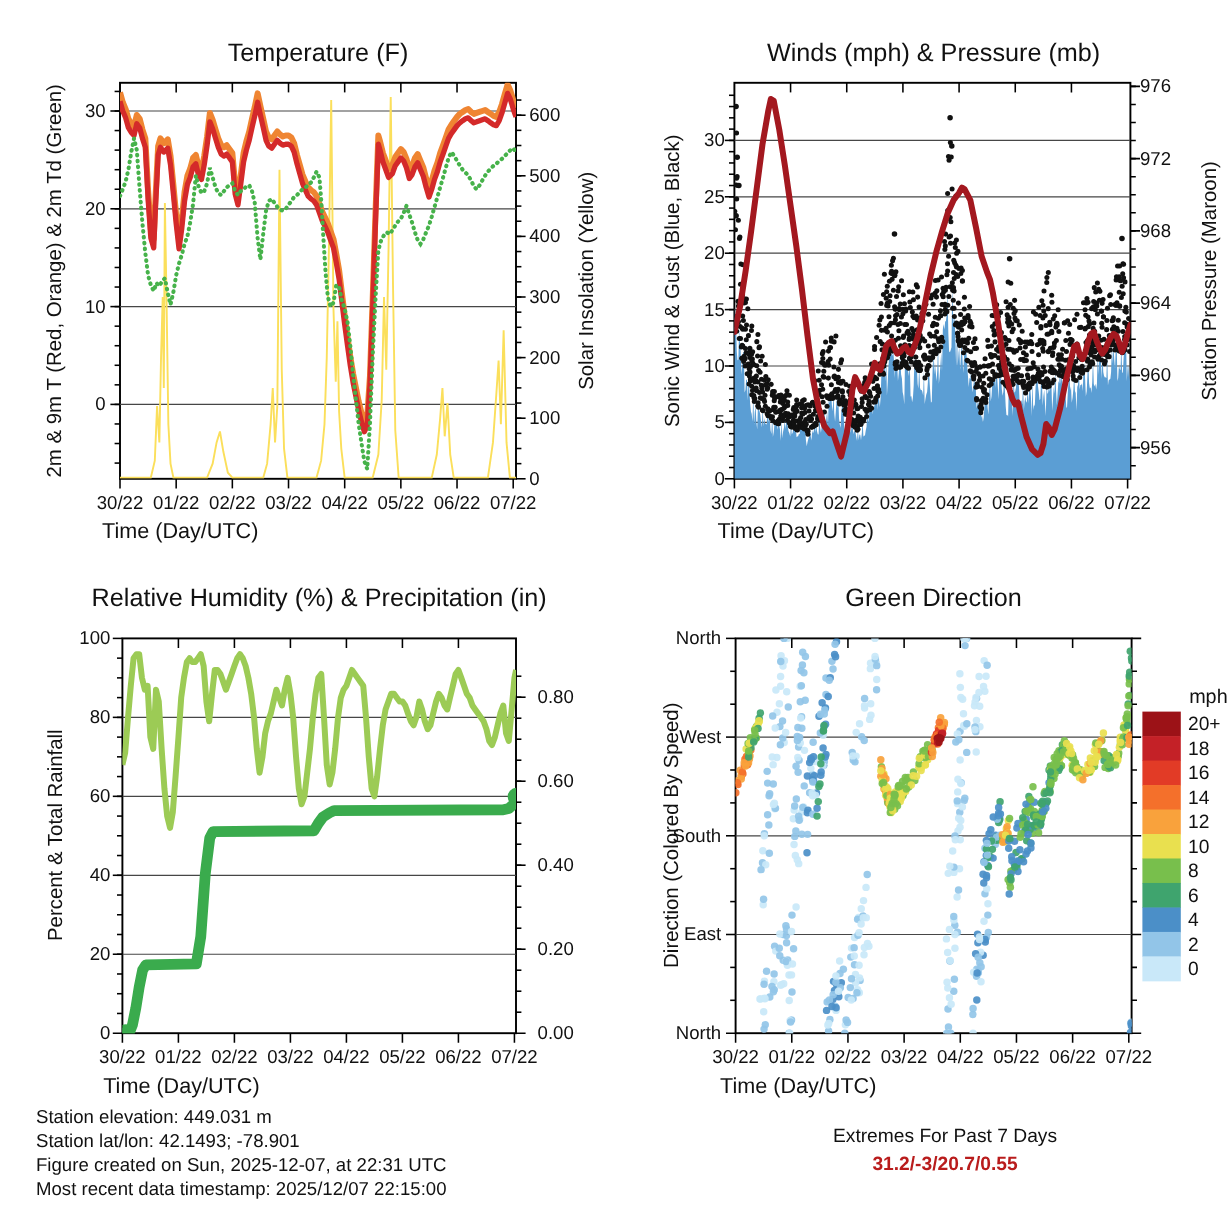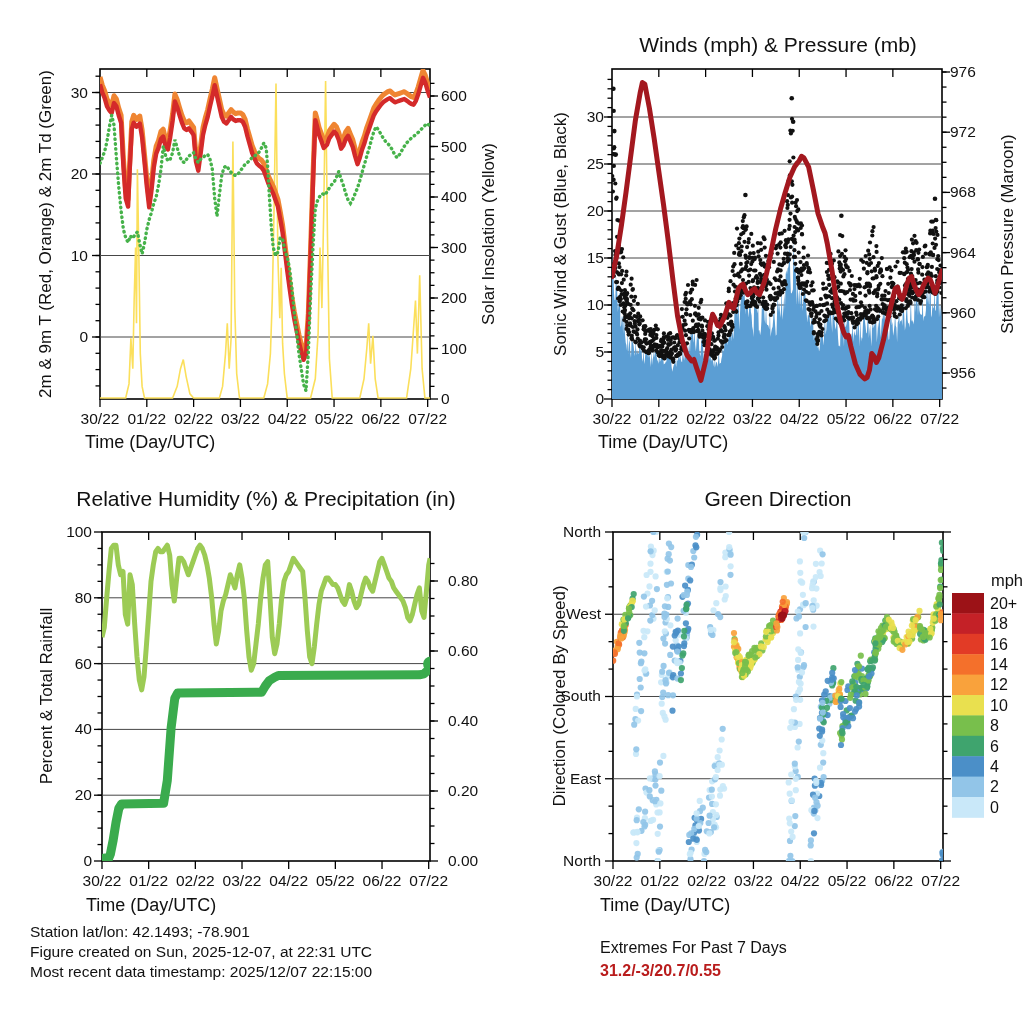--- a/index.html
+++ b/index.html
@@ -3,21 +3,21 @@
 <meta charset="utf-8">
 <style>
   html,body{margin:0;padding:0;background:#fff;}
   #stage{position:relative;width:1024px;height:1024px;background:#ffffff;overflow:hidden;
          font-family:"Liberation Sans", sans-serif;color:#111;}
   .title{position:absolute;text-align:center;font-size:21px;white-space:nowrap;}
   .xlab{position:absolute;text-align:left;font-size:18px;white-space:nowrap;}
   .ylab{position:absolute;transform:rotate(-90deg);transform-origin:center;text-align:center;
         font-size:17px;white-space:nowrap;line-height:20px;}
   .footL{position:absolute;left:30px;top:922px;font-size:15.5px;line-height:20.1px;}
-  .footR{position:absolute;left:600px;top:936px;width:375px;text-align:left;font-size:16px;line-height:23px;}
+  .footR{position:absolute;left:600px;top:936px;width:375px;text-align:center;font-size:16px;line-height:23px;}
   .footR .vals{font-weight:bold;}
   svg text{font-family:"Liberation Sans", sans-serif;}
 </style>
 </head>
 <body>
 
 <div id="stage">
   <svg id="plots" width="1024" height="1024" viewBox="0 0 1024 1024" style="position:absolute;left:0;top:0">
       <g>
         <rect x="100" y="69" width="330" height="330" fill="none" stroke="#000" stroke-width="1.6"></rect>
@@ -2732,37 +2732,39 @@
         <rect x="952" y="756.2" width="32" height="20.799999999999997" fill="#4b8fc8"></rect>
         <text x="990" y="771.9000000000001" text-anchor="start" font-size="16" fill="#111">4</text>
         <rect x="952" y="776.6" width="32" height="20.799999999999997" fill="#92c5e8"></rect>
         <text x="990" y="792.3000000000001" text-anchor="start" font-size="16" fill="#111">2</text>
         <rect x="952" y="797.0" width="32" height="20.799999999999997" fill="#c9e8f9"></rect>
         <text x="990" y="812.7" text-anchor="start" font-size="16" fill="#111">0</text>
         <text x="1007" y="586" text-anchor="middle" font-size="16.5" fill="#111">mph</text>
       </g>
     </svg>
 
+  <div class="title" style="left:85px;top:33px;width:360px">Temperature (F)</div>
   <div class="title" style="left:598px;top:33px;width:360px">Winds (mph) &amp; Pressure (mb)</div>
   <div class="title" style="left:36px;top:487px;width:460px">Relative Humidity (%) &amp; Precipitation (in)</div>
   <div class="title" style="left:598px;top:487px;width:360px">Green Direction</div>
 
   <div class="xlab" style="left:85px;top:432px;width:360px">Time (Day/UTC)</div>
   <div class="xlab" style="left:598px;top:432px;width:360px">Time (Day/UTC)</div>
   <div class="xlab" style="left:86px;top:895px;width:360px">Time (Day/UTC)</div>
   <div class="xlab" style="left:600px;top:895px;width:360px">Time (Day/UTC)</div>
 
   <div class="ylab" style="left:-134px;top:224px;width:360px">2m &amp; 9m T (Red, Orange) &amp; 2m Td (Green)</div>
   <div class="ylab" style="left:389px;top:224px;width:200px">Solar Insolation (Yellow)</div>
   <div class="ylab" style="left:421px;top:224px;width:280px">Sonic Wind &amp; Gust (Blue, Black)</div>
   <div class="ylab" style="left:888px;top:224px;width:240px">Station Pressure (Maroon)</div>
   <div class="ylab" style="left:-63px;top:686px;width:220px">Percent &amp; Total Rainfall</div>
   <div class="ylab" style="left:425px;top:686px;width:270px">Direction (Colored By Speed)</div>
 
   <div class="footL">
+    <div>Station elevation: 449.031 m</div>
     <div>Station lat/lon: 42.1493; -78.901</div>
     <div>Figure created on Sun, 2025-12-07, at 22:31 UTC</div>
     <div>Most recent data timestamp: 2025/12/07 22:15:00</div>
   </div>
   <div class="footR">
     <div>Extremes For Past 7 Days</div>
     <div class="vals" id="extremes-values" style="color: #b91c1c;">31.2/-3/20.7/0.55</div>
   </div>
 </div>
 

